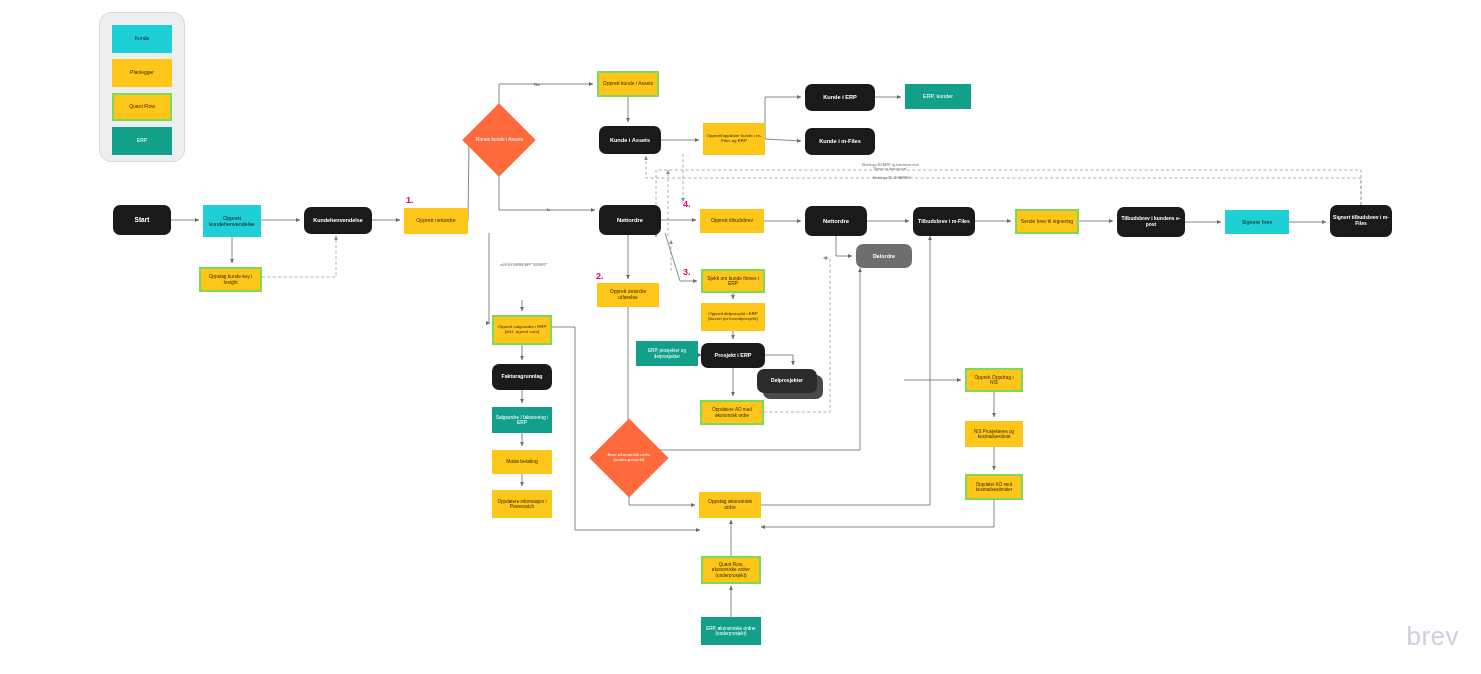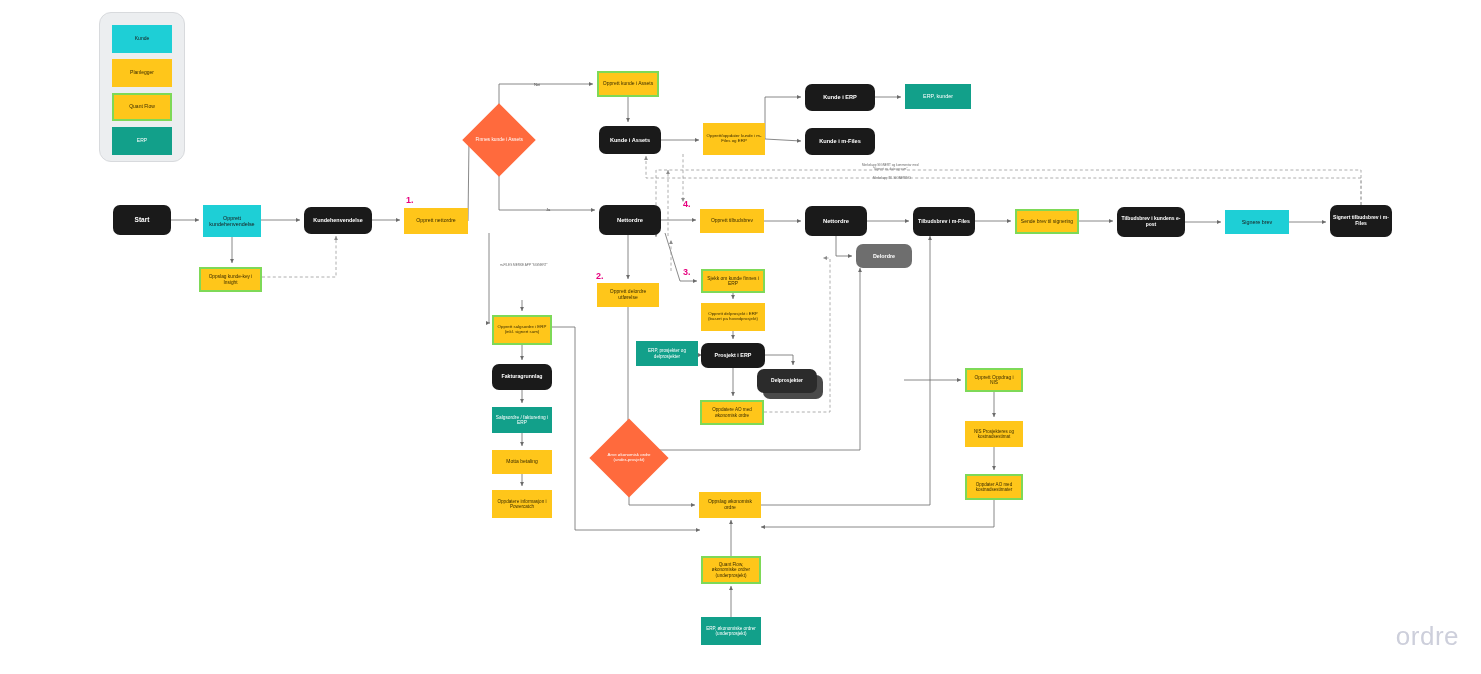--- a/index.html
+++ b/index.html
@@ -253,14 +253,14 @@
       <div class="step-num" style="left: 683px; top: 267px;">3.</div>
       <div class="step-num" style="left: 683px; top: 199px;">4.</div>
       <div class="edge-lbl" style="left: 534px; top: 82px;">Nei</div>
       <div class="edge-lbl" style="left: 546px; top: 207px;">Ja</div>
       <div class="note" style="left: 862px; top: 163px;">Merkelapp SIGNERT og kommentar med
 "Signert av, dato og sum"</div>
       <div class="note" style="left: 873px; top: 176px;">Merkelapp TIL SIGNERING</div>
       <div class="note" style="left: 500px; top: 263px;">m-FILES MERKE APP "SIGNERT"</div>
     </div>
 
-  <div class="miro">ordre</div>
+  <div class="miro">brev</div>
 </div>
 
 </body></html>

